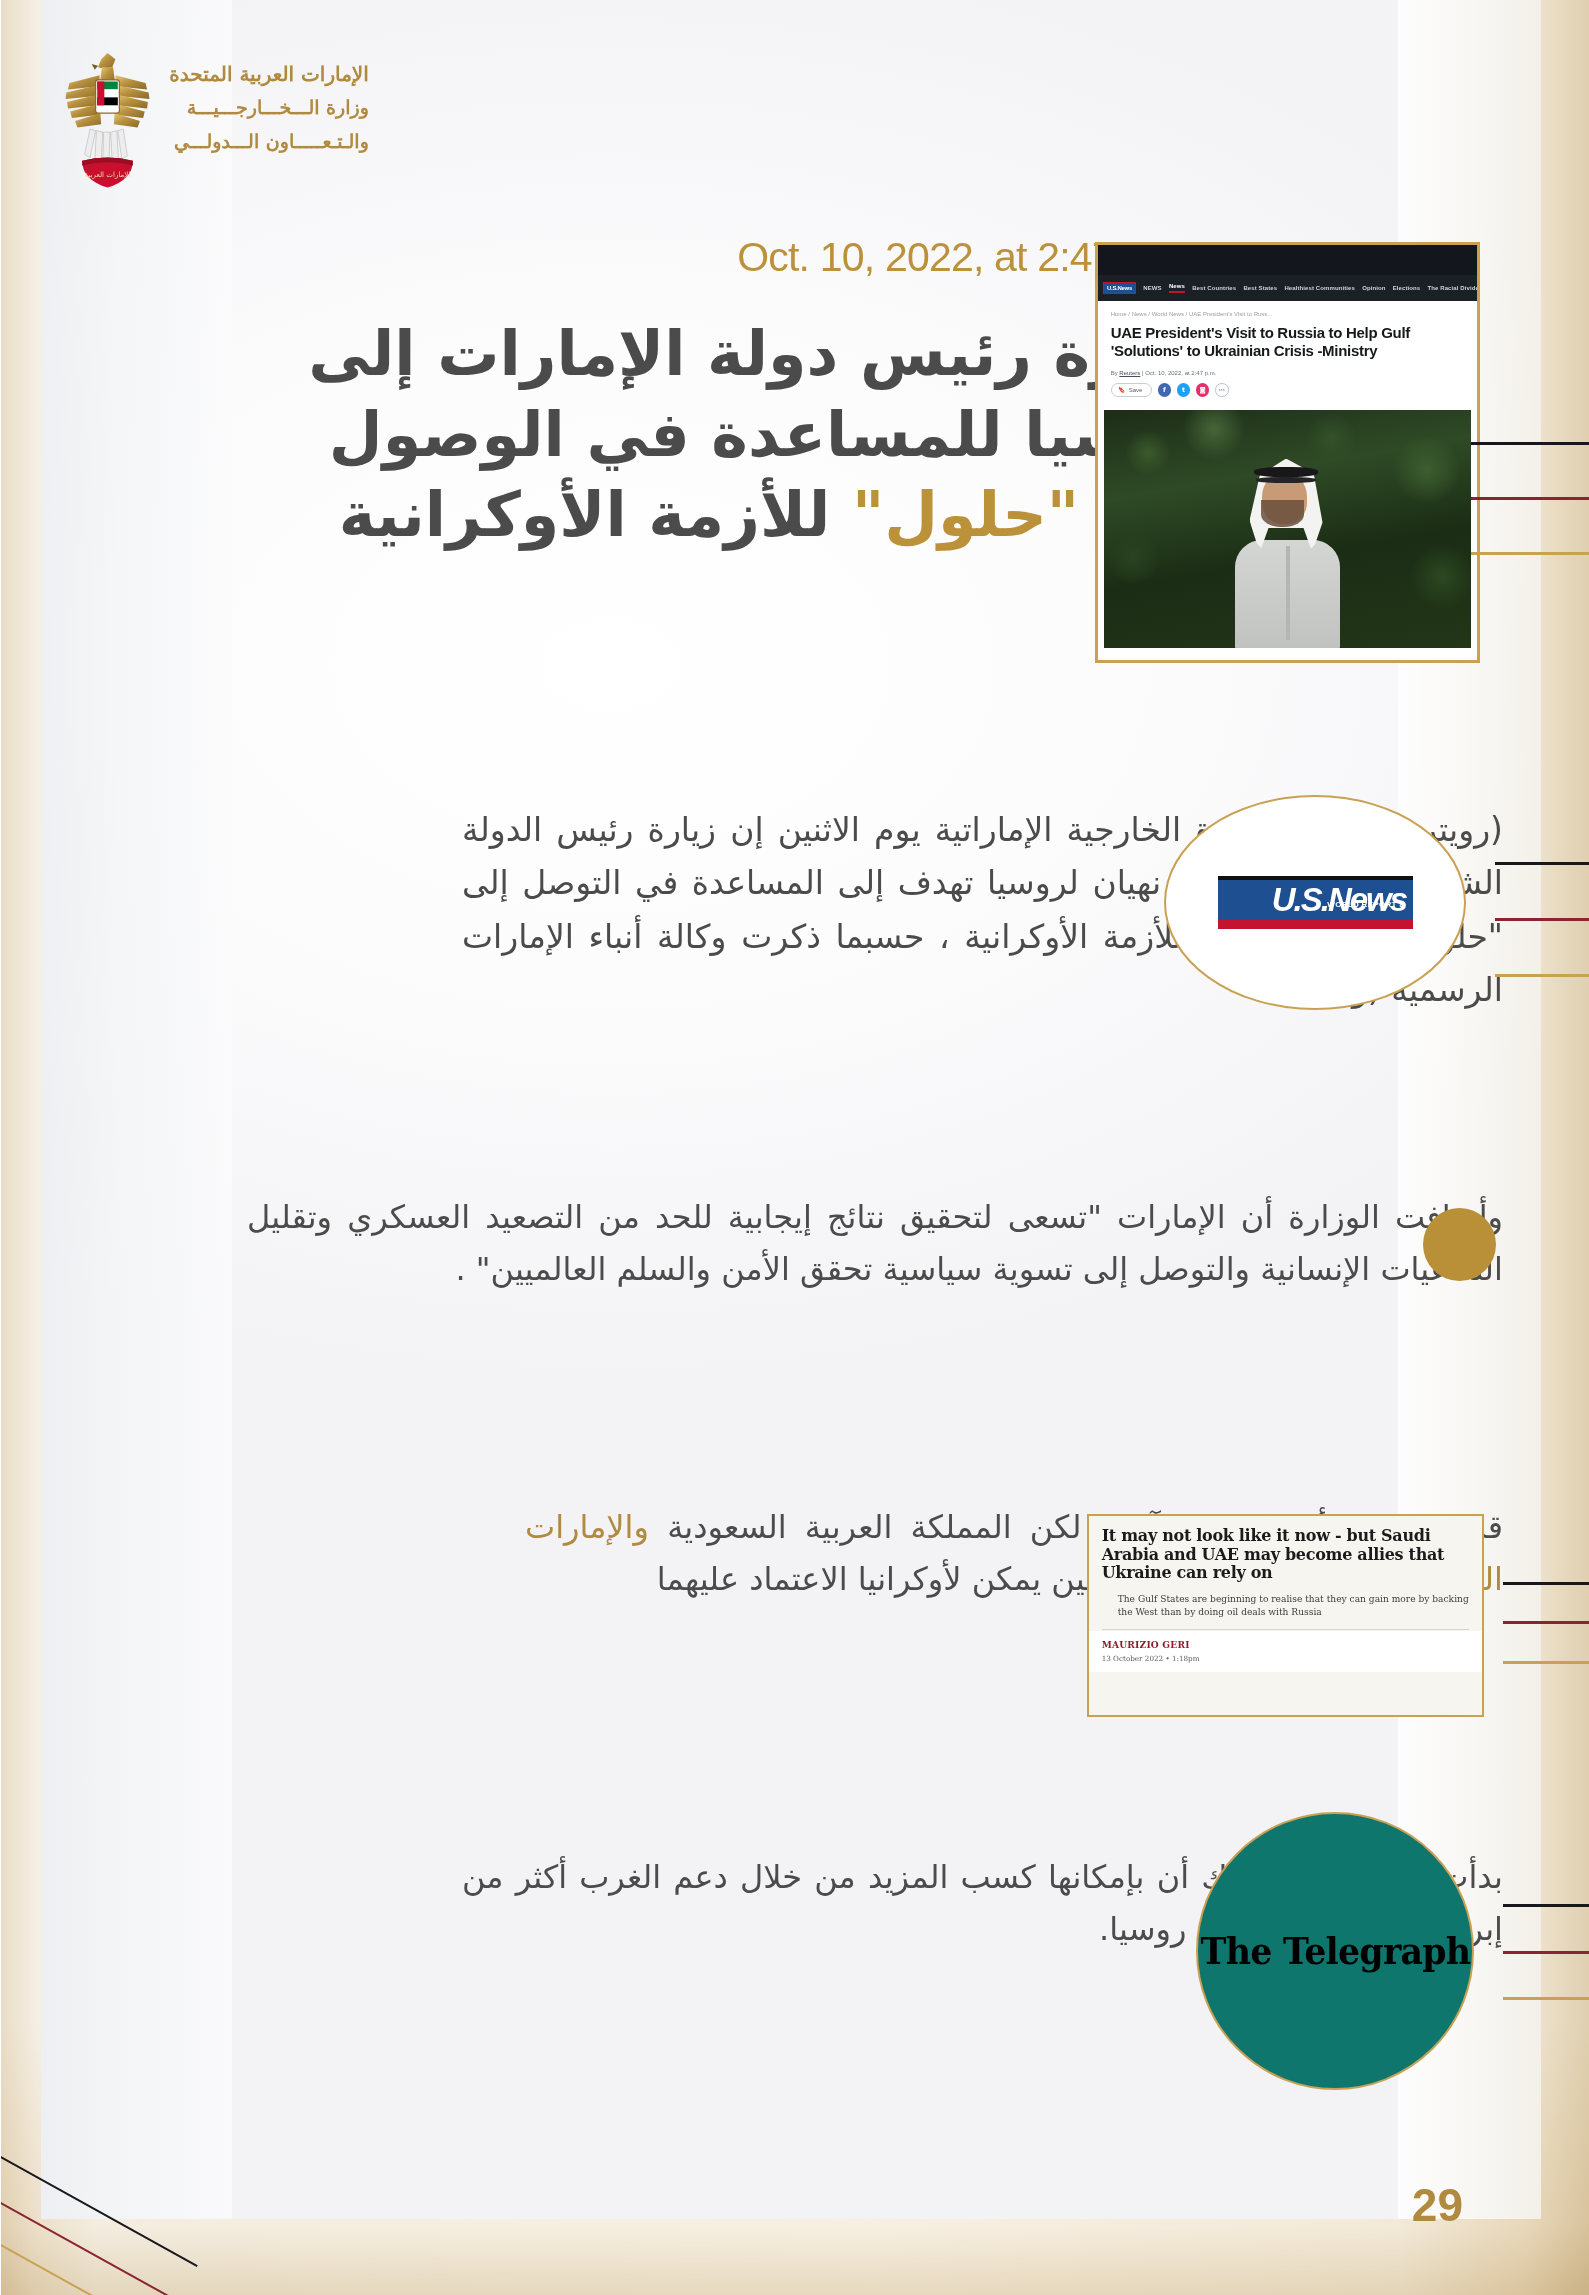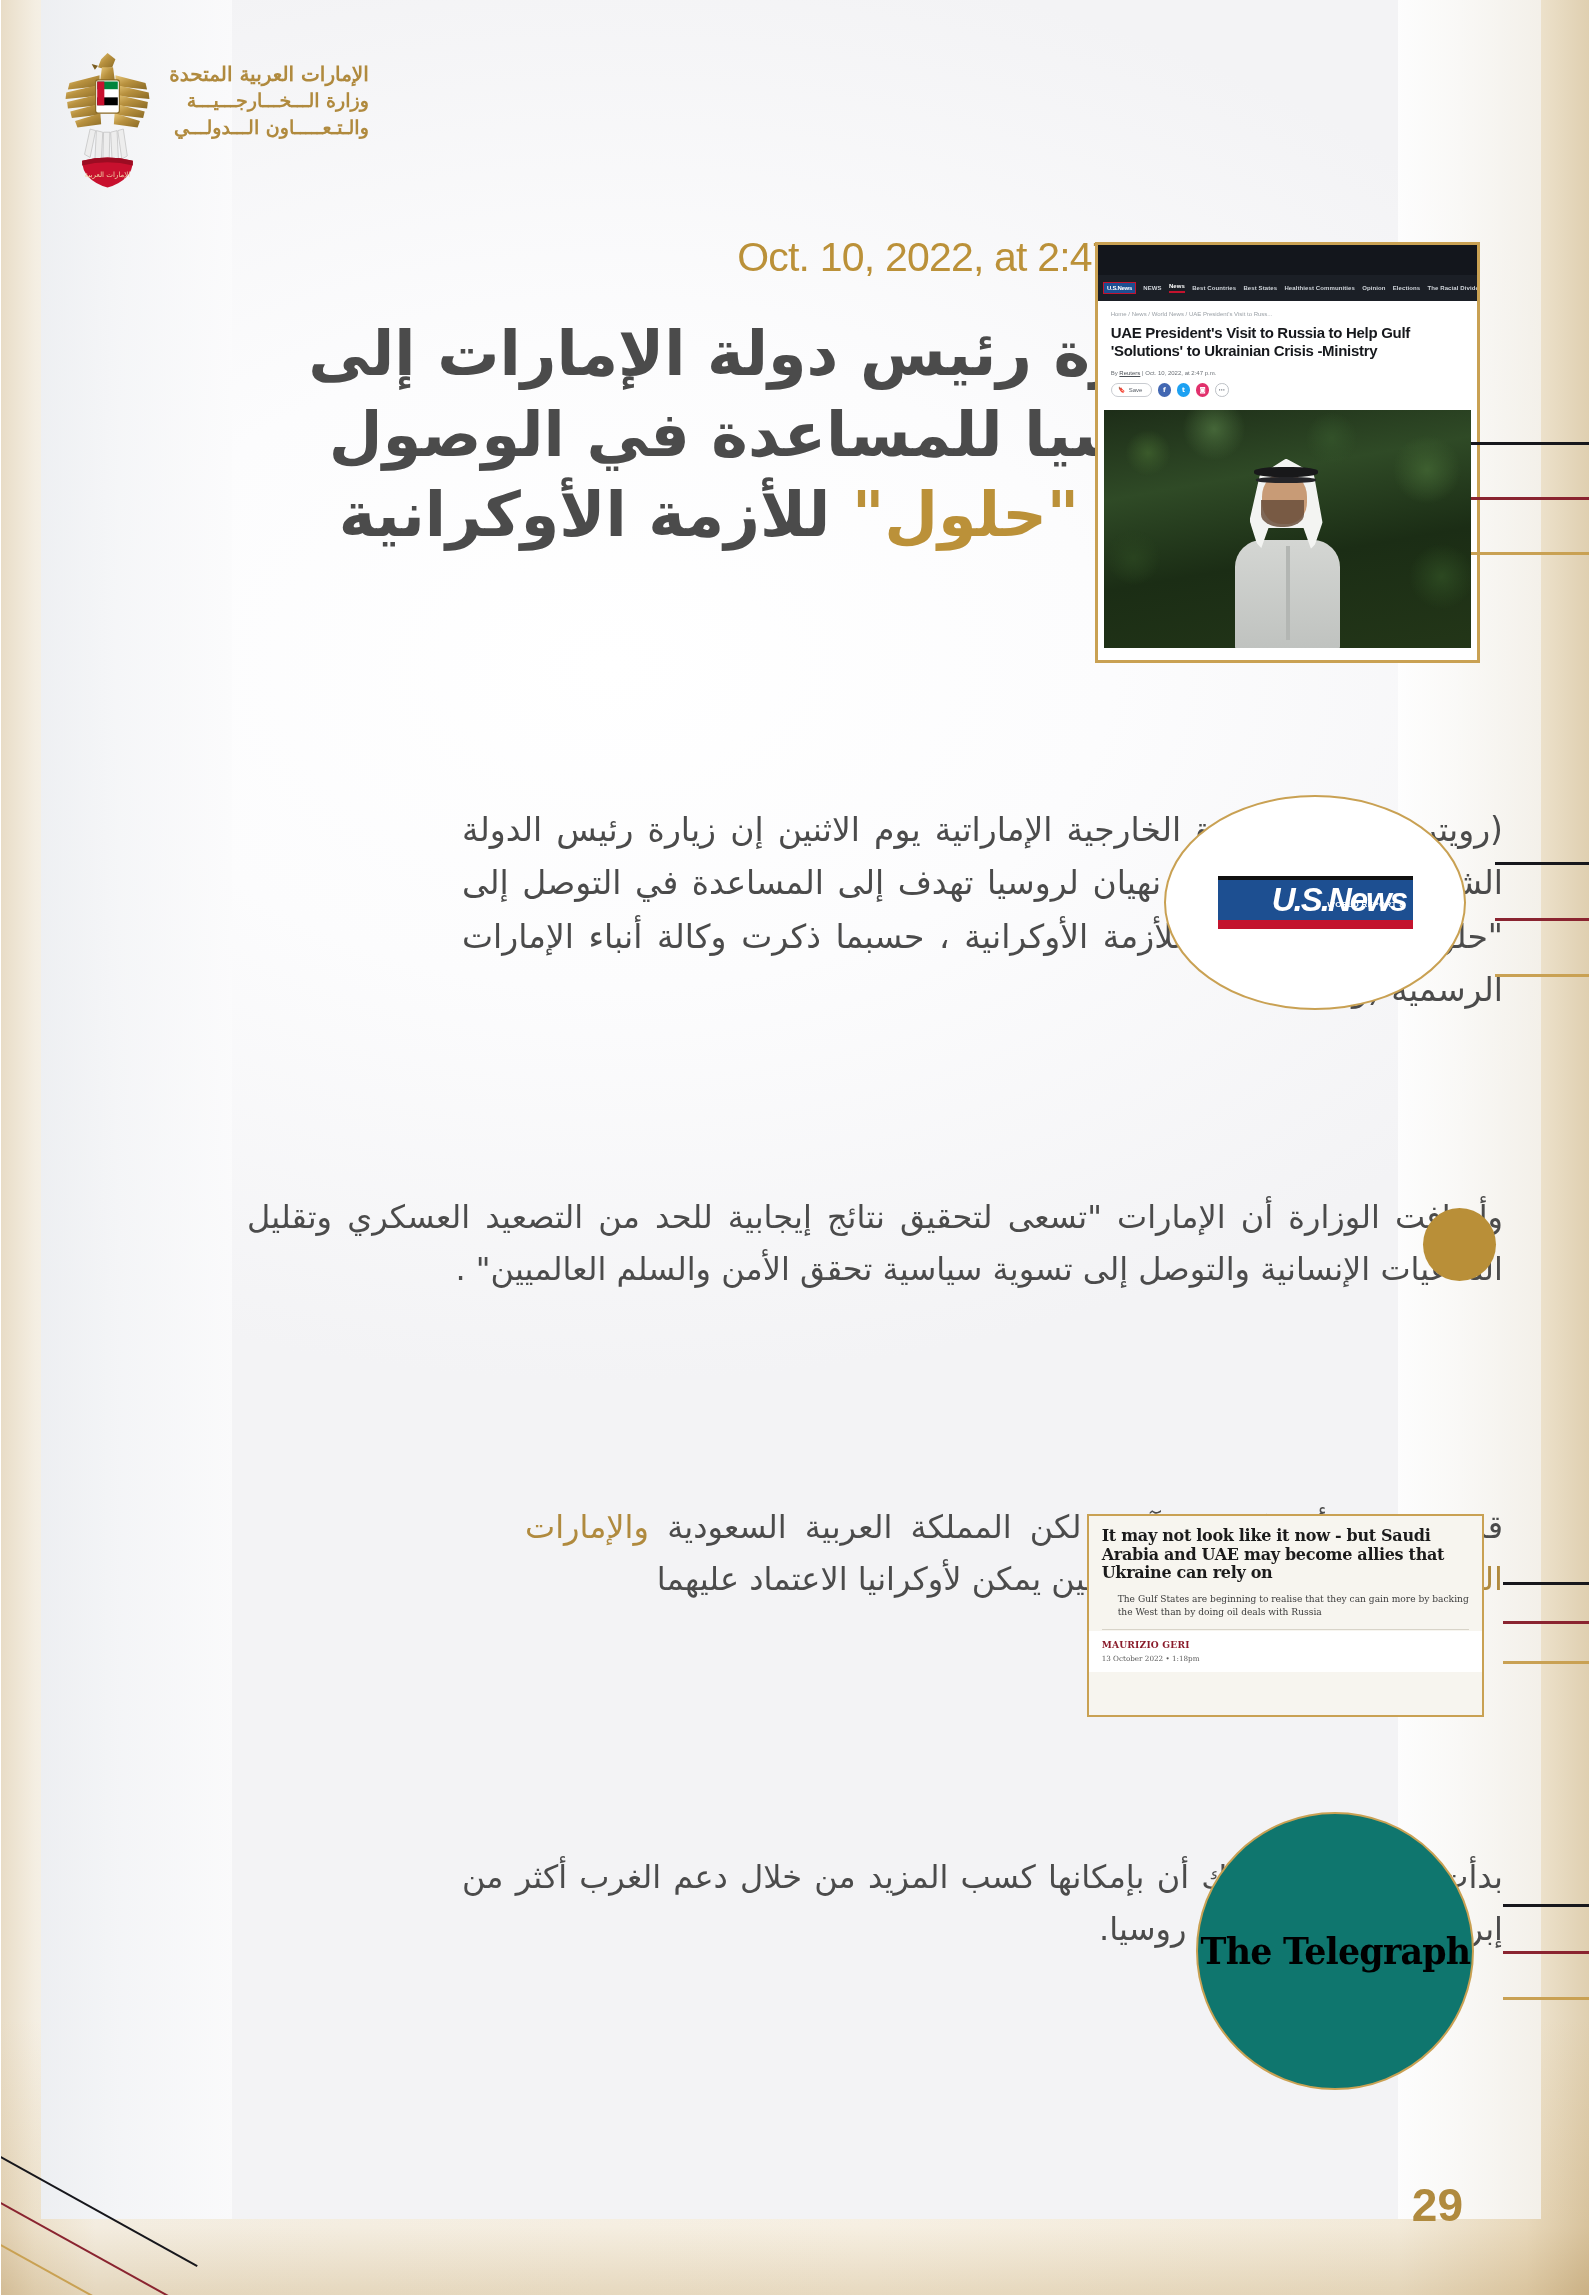--- a/index.html
+++ b/index.html
@@ -49,20 +49,21 @@
   .logo-text { padding-top:14.3px; direction:rtl; }
   .logo-l1 {
     font-family:"DejaVu Serif", serif;
     font-size:20px; color:#b08a3e; letter-spacing:0px; line-height:1.25;
     white-space:nowrap; font-weight:600;
   }
   .logo-l2, .logo-l3 {
     font-family:"DejaVu Serif", serif;
     font-size:19px; color:#b08a3e; line-height:1.4; white-space:nowrap; font-weight:600;
     letter-spacing:3.2px;
+    margin-top:7px;
   }
 
   
   .date-line {
     position:absolute; right:389px; top:234px;
     font-family:"Liberation Sans", sans-serif;
     font-size:41px; color:#bb9139; direction:ltr; text-align:right;
     white-space:nowrap; letter-spacing:-0.8px;
   }
   .headline {

